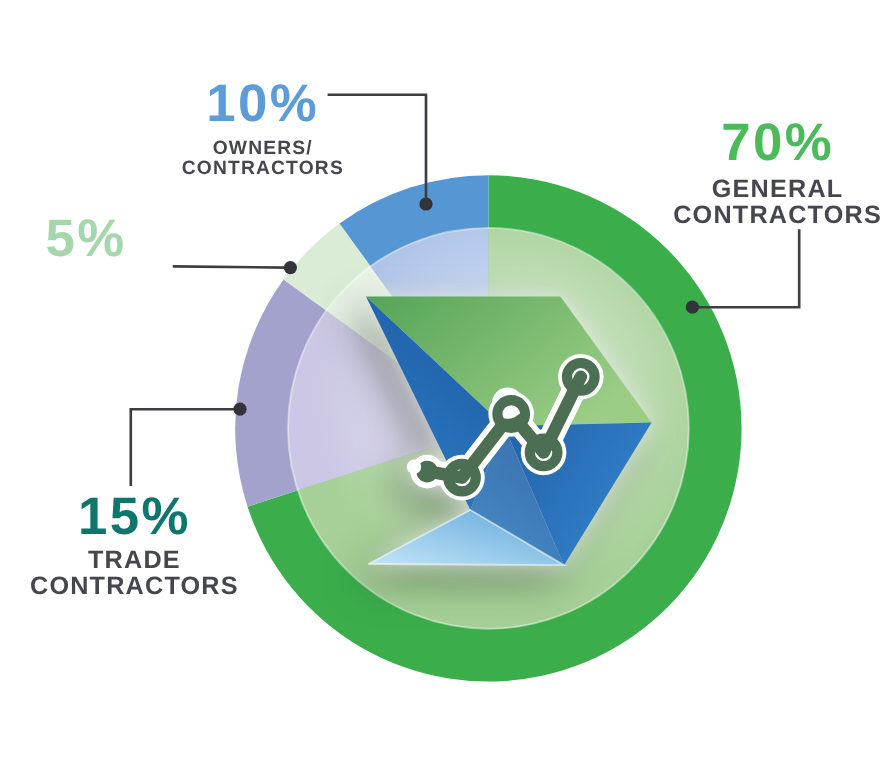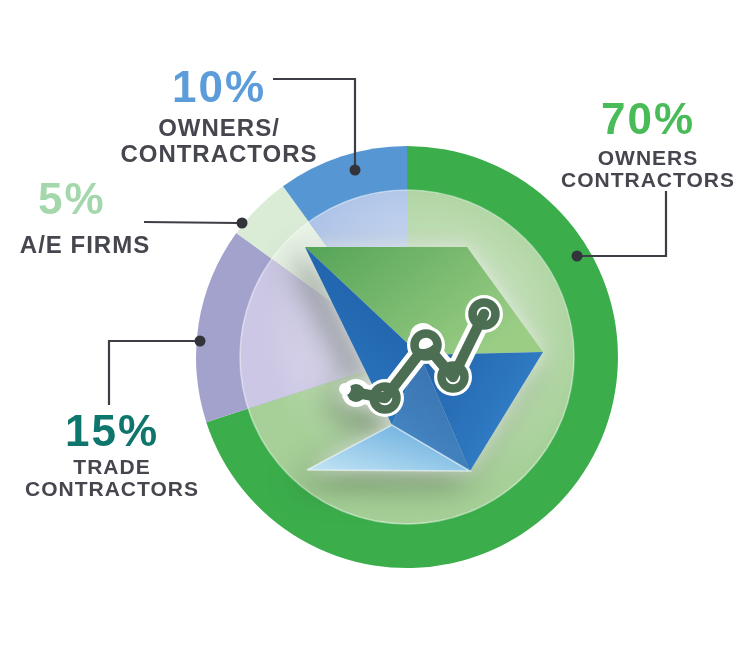--- a/index.html
+++ b/index.html
@@ -8,21 +8,21 @@
     font-family:"Liberation Sans",sans-serif;overflow:hidden;
   }
   svg.pie{position:absolute;left:0;top:0;}
   .logo-svg{
     position:absolute;left:300px;top:238px;
     filter:drop-shadow(0 0 10px rgba(255,255,255,0.75))
            drop-shadow(-12px 13px 15px rgba(28,46,30,0.40));
   }
   .callout{position:absolute;text-align:center;}
   .pct{font-weight:bold;font-size:44px;letter-spacing:2px;line-height:1;}
-  .lbl{font-weight:bold;font-size:24px;letter-spacing:1px;line-height:1.07;color:#46464f;margin-top:6px;}
+  .lbl{font-weight:bold;font-size:16px;letter-spacing:1px;line-height:1.07;color:#46464f;margin-top:6px;}
   #co-general .lbl,#co-trade .lbl{font-size:21px;}
   #co-owners{left:116px;top:65px;width:206px;}
   #co-general{left:548px;top:97px;width:200px;}
   #co-ae{left:10px;top:177px;width:150px;}
   #co-ae .pct{text-align:left;padding-left:28px;}
   #co-ae .lbl{margin-top:11px;}
   #co-trade{left:24px;top:409px;width:176px;}
   #co-trade .lbl{margin-top:3px;text-align:center;}
   .leader{fill:none;stroke-width:2.2;}
   .dot{stroke:none;}
@@ -122,30 +122,27 @@
     <div class="pct" style="color: rgb(91, 156, 217);">10%</div>
     <div class="lbl">
       <span>OWNERS/</span><br>
       <span>CONTRACTORS</span>
     </div>
   </div>
 
   <div class="callout" id="co-general">
     <div class="pct" style="color: rgb(73, 187, 88);">70%</div>
     <div class="lbl">
-      <span>OWNERS</span><br>
+      <span>GENERAL</span><br>
       <span>CONTRACTORS</span>
     </div>
   </div>
 
   <div class="callout" id="co-ae">
     <div class="pct" style="color: rgb(164, 215, 172);">5%</div>
-    <div class="lbl">
-      <span>A/E FIRMS</span>
-    </div>
   </div>
 
   <div class="callout" id="co-trade">
     <div class="pct" style="color: #0f766e;">15%</div>
     <div class="lbl">
       <span>TRADE</span><br>
       <span>CONTRACTORS</span>
     </div>
   </div>
 

